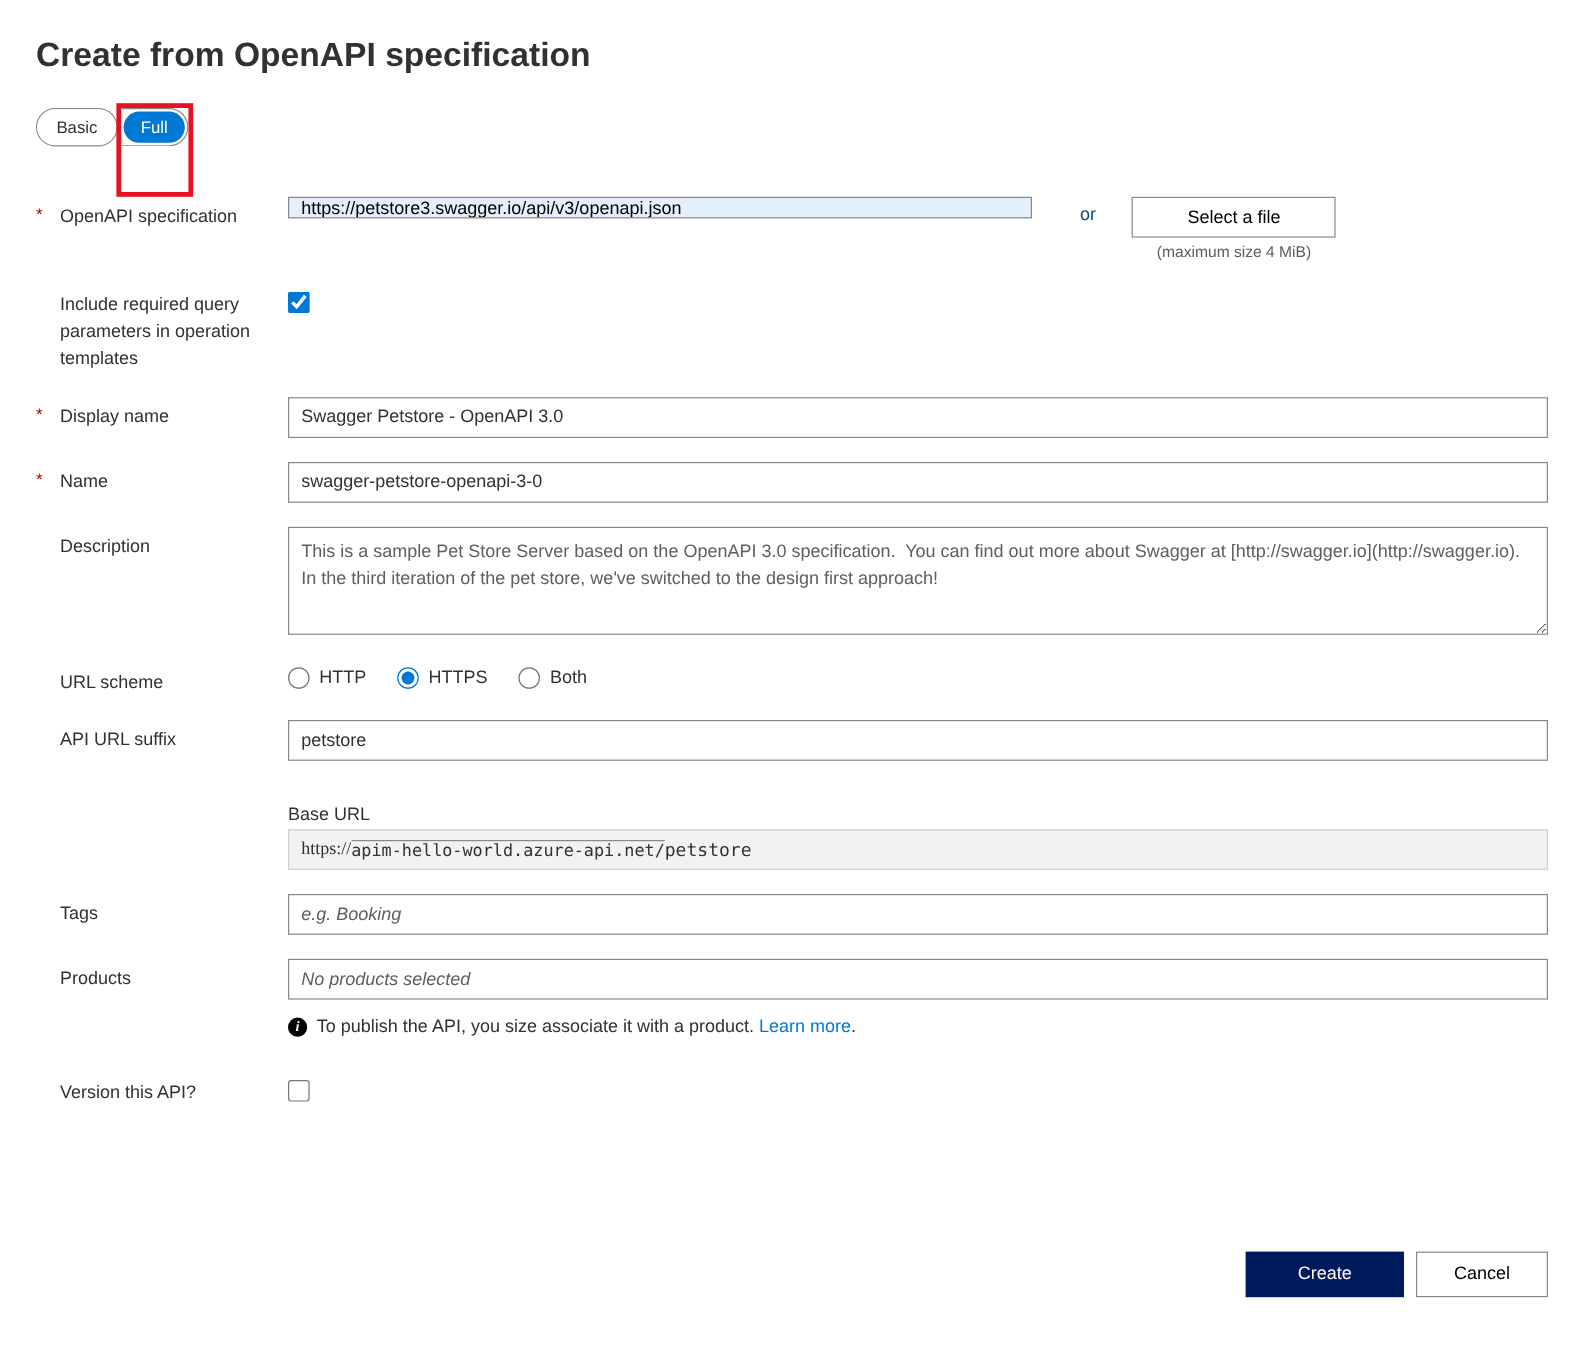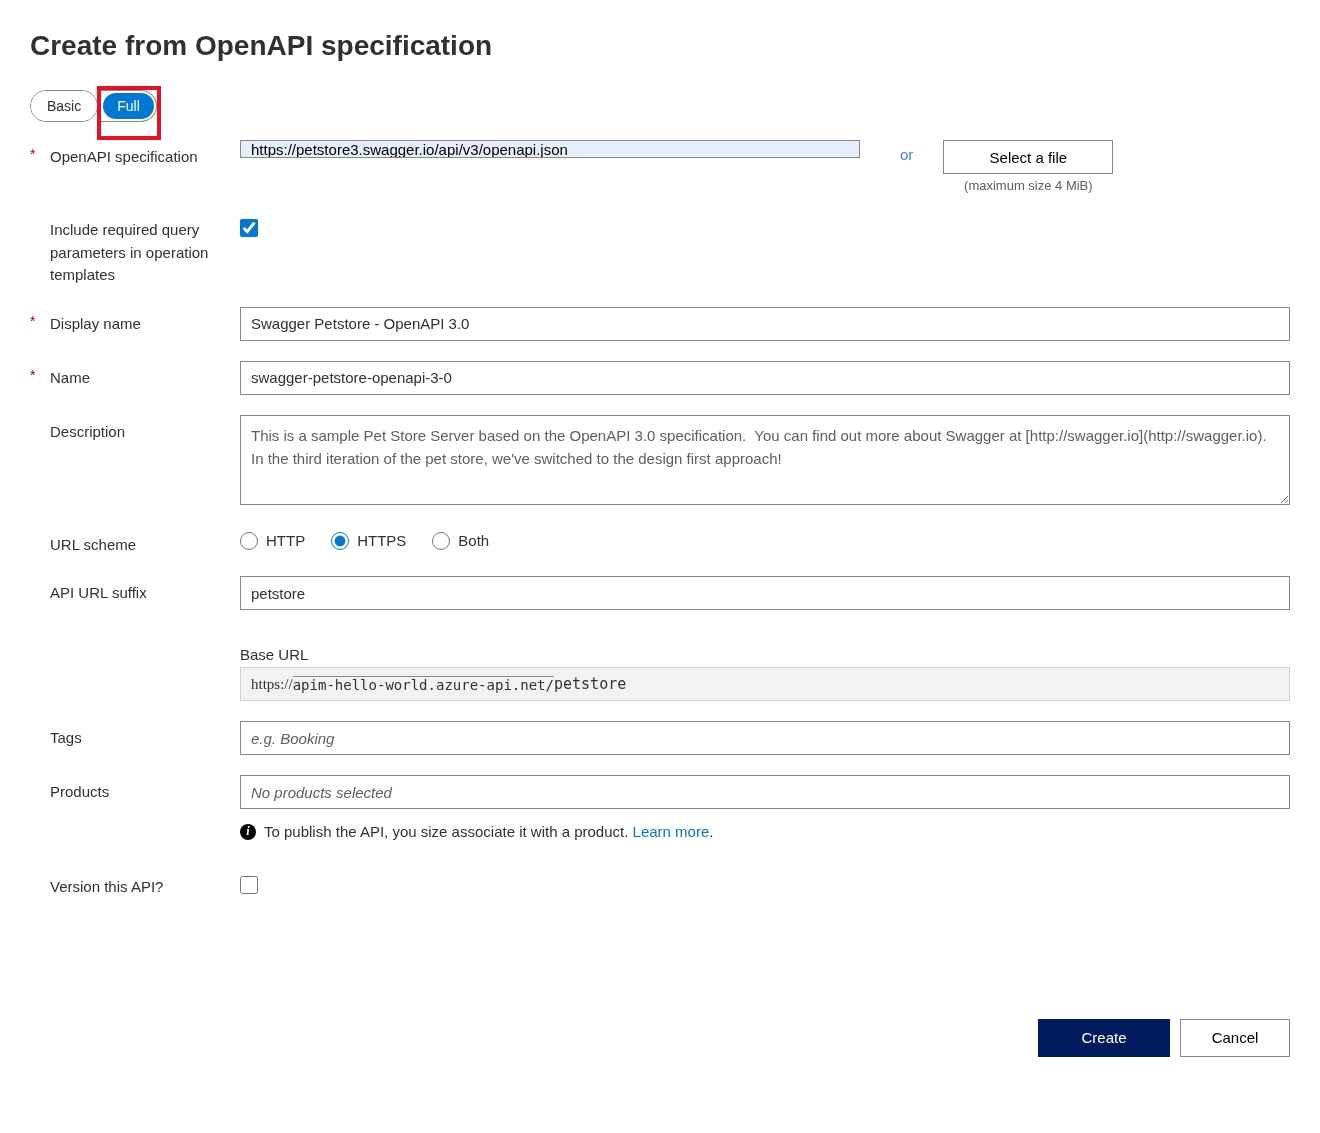--- a/index.html
+++ b/index.html
@@ -17,21 +17,21 @@
       margin-bottom: 24px;
       color: #323130;
     }
     .toggle-wrap {
       display: inline-flex;
       border: 1px solid #8a8886;
       border-radius: 16px;
       overflow: hidden;
       height: 32px;
       align-items: stretch;
-      margin-bottom: 14px;
+      margin-bottom: 38px;
     }
     .full-highlight {
       display: inline-block;
       border: 4px solid #e81123;
       padding: 0;
       line-height: 0;
     }
     .toggle-btn {
       border: none;
       background: #fff;
@@ -93,21 +93,21 @@
       border: 2px solid #323130;
     }
     .spec-input {
       background: #e5eefb;
       border: 1px solid #8a8886;
       width: 620px;
       height: 18px;
       padding: 0 10px;
       font-size: 15px;
     }
-    .or-text { padding-top: 6px; font-size: 15px; color: #3b82f6; }
+    .or-text { padding-top: 6px; font-size: 15px; color: #0c4a6e; }
     .file-col { text-align: center; }
     .file-btn {
       width: 170px;
       height: 34px;
       border: 1px solid #8a8886;
       background: #fff;
       font-size: 15px;
       cursor: pointer;
     }
     .file-hint { font-size: 13px; color: #605e5c; margin-top: 4px; display: block; }

